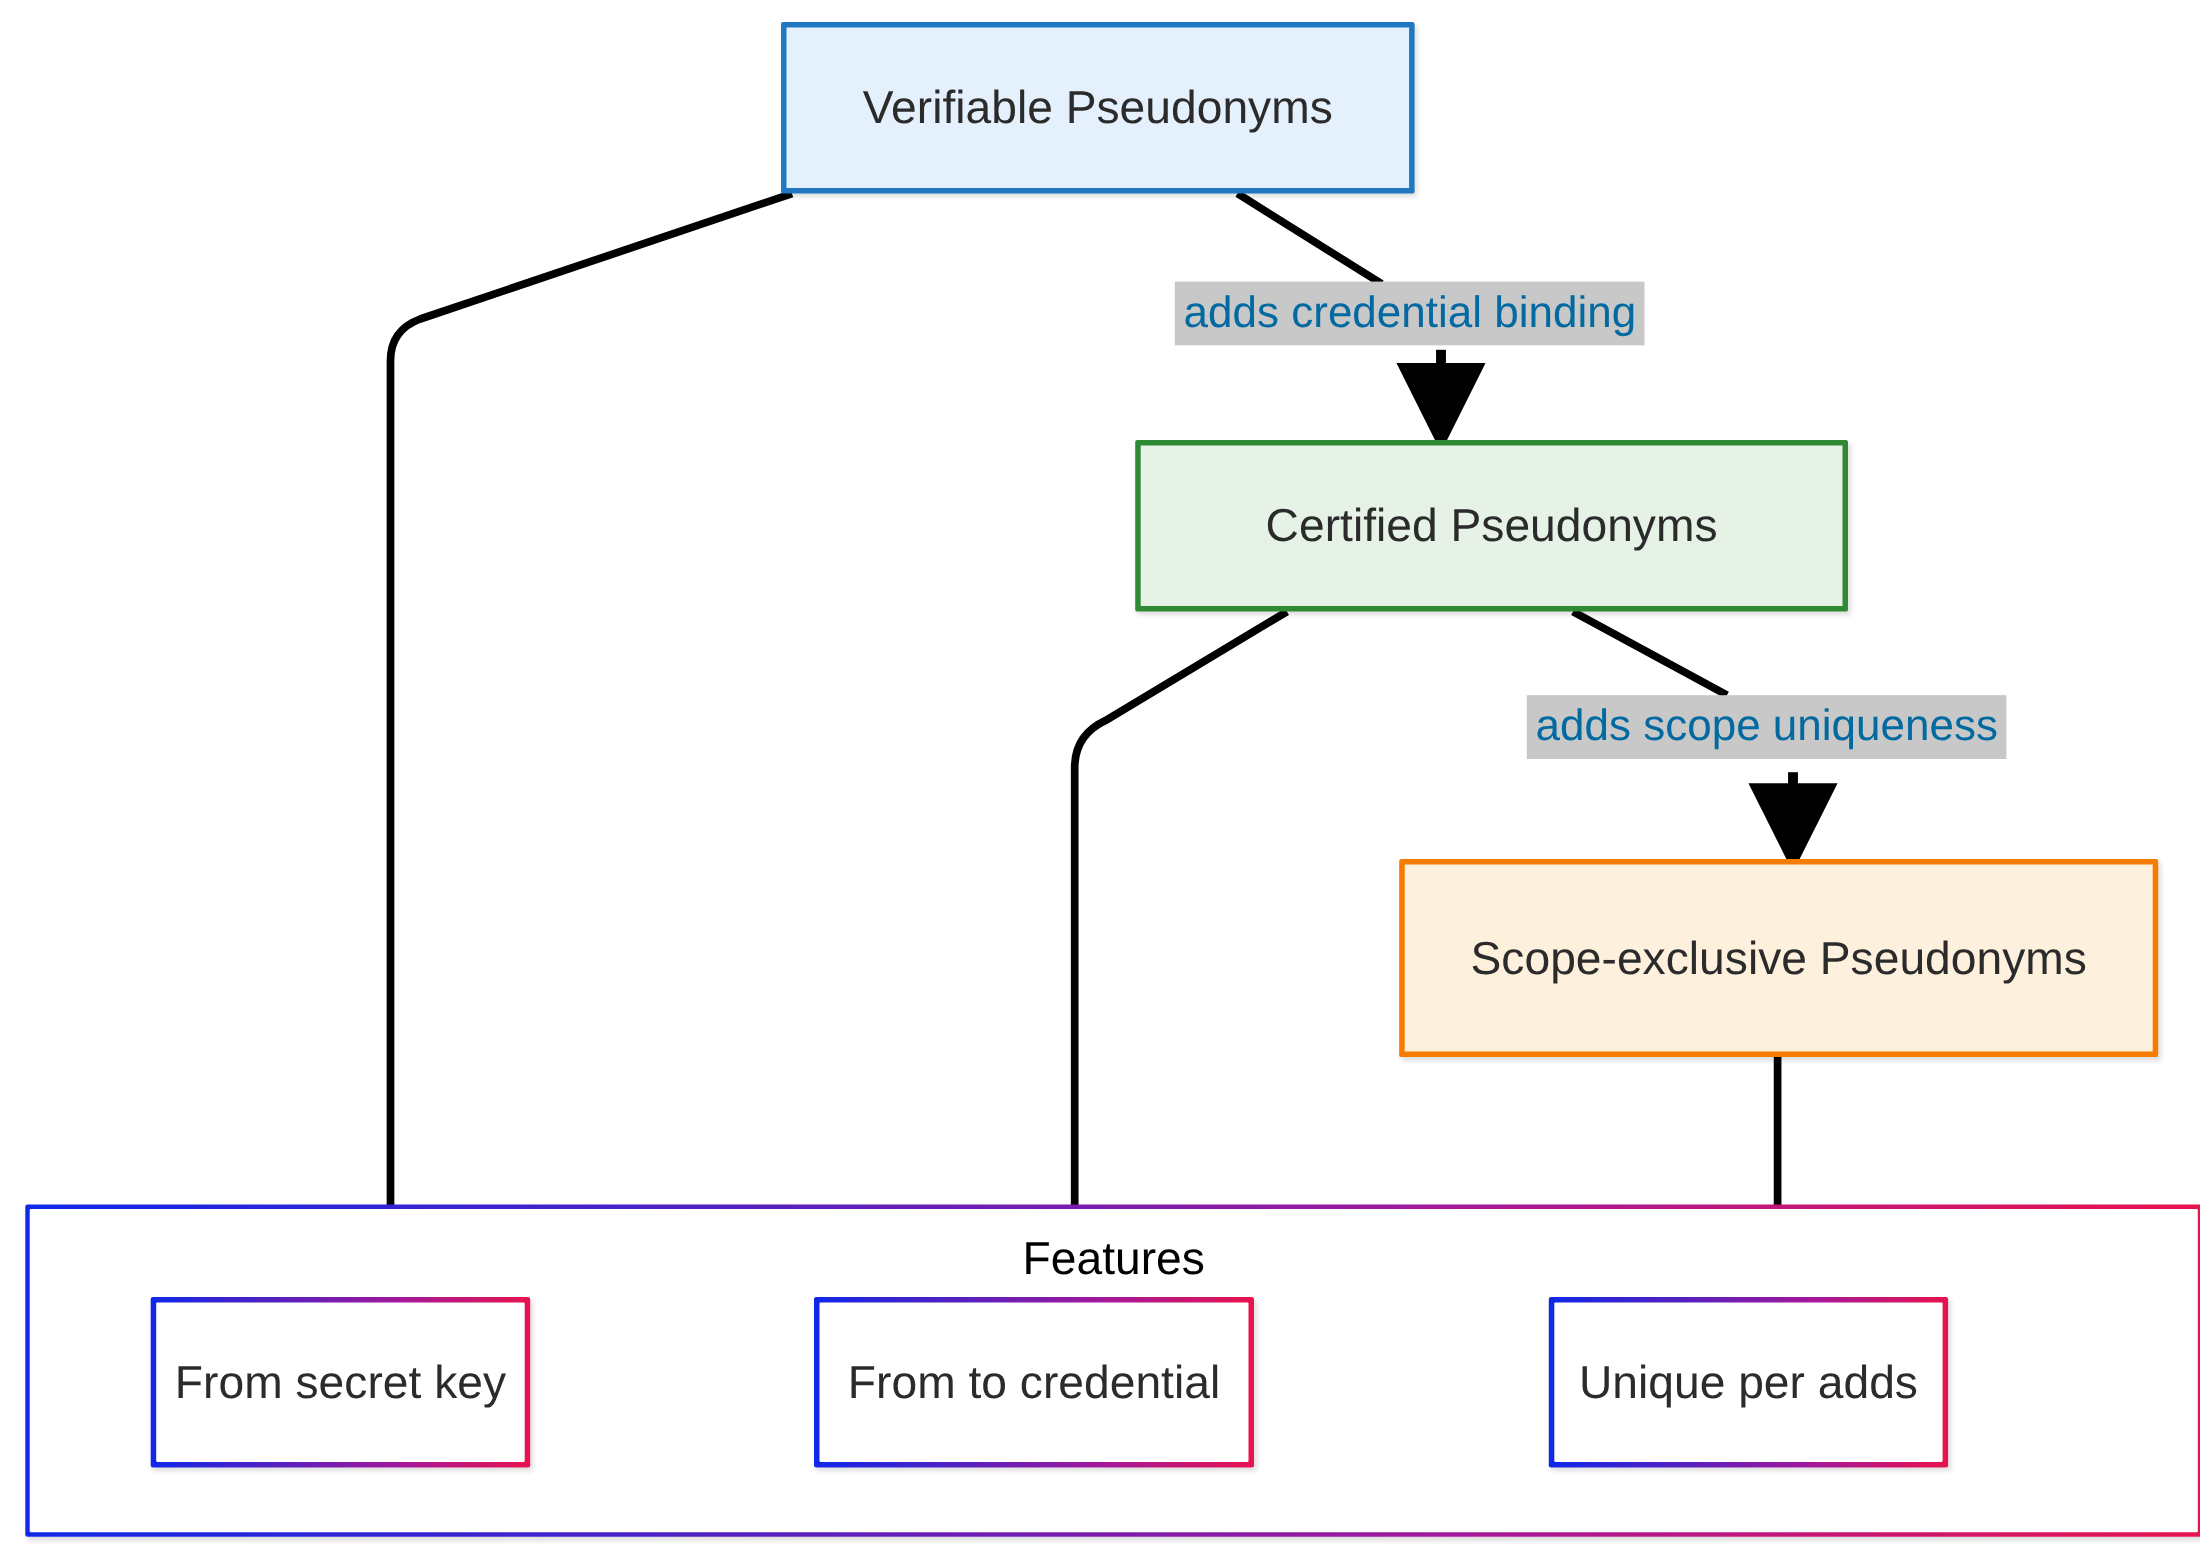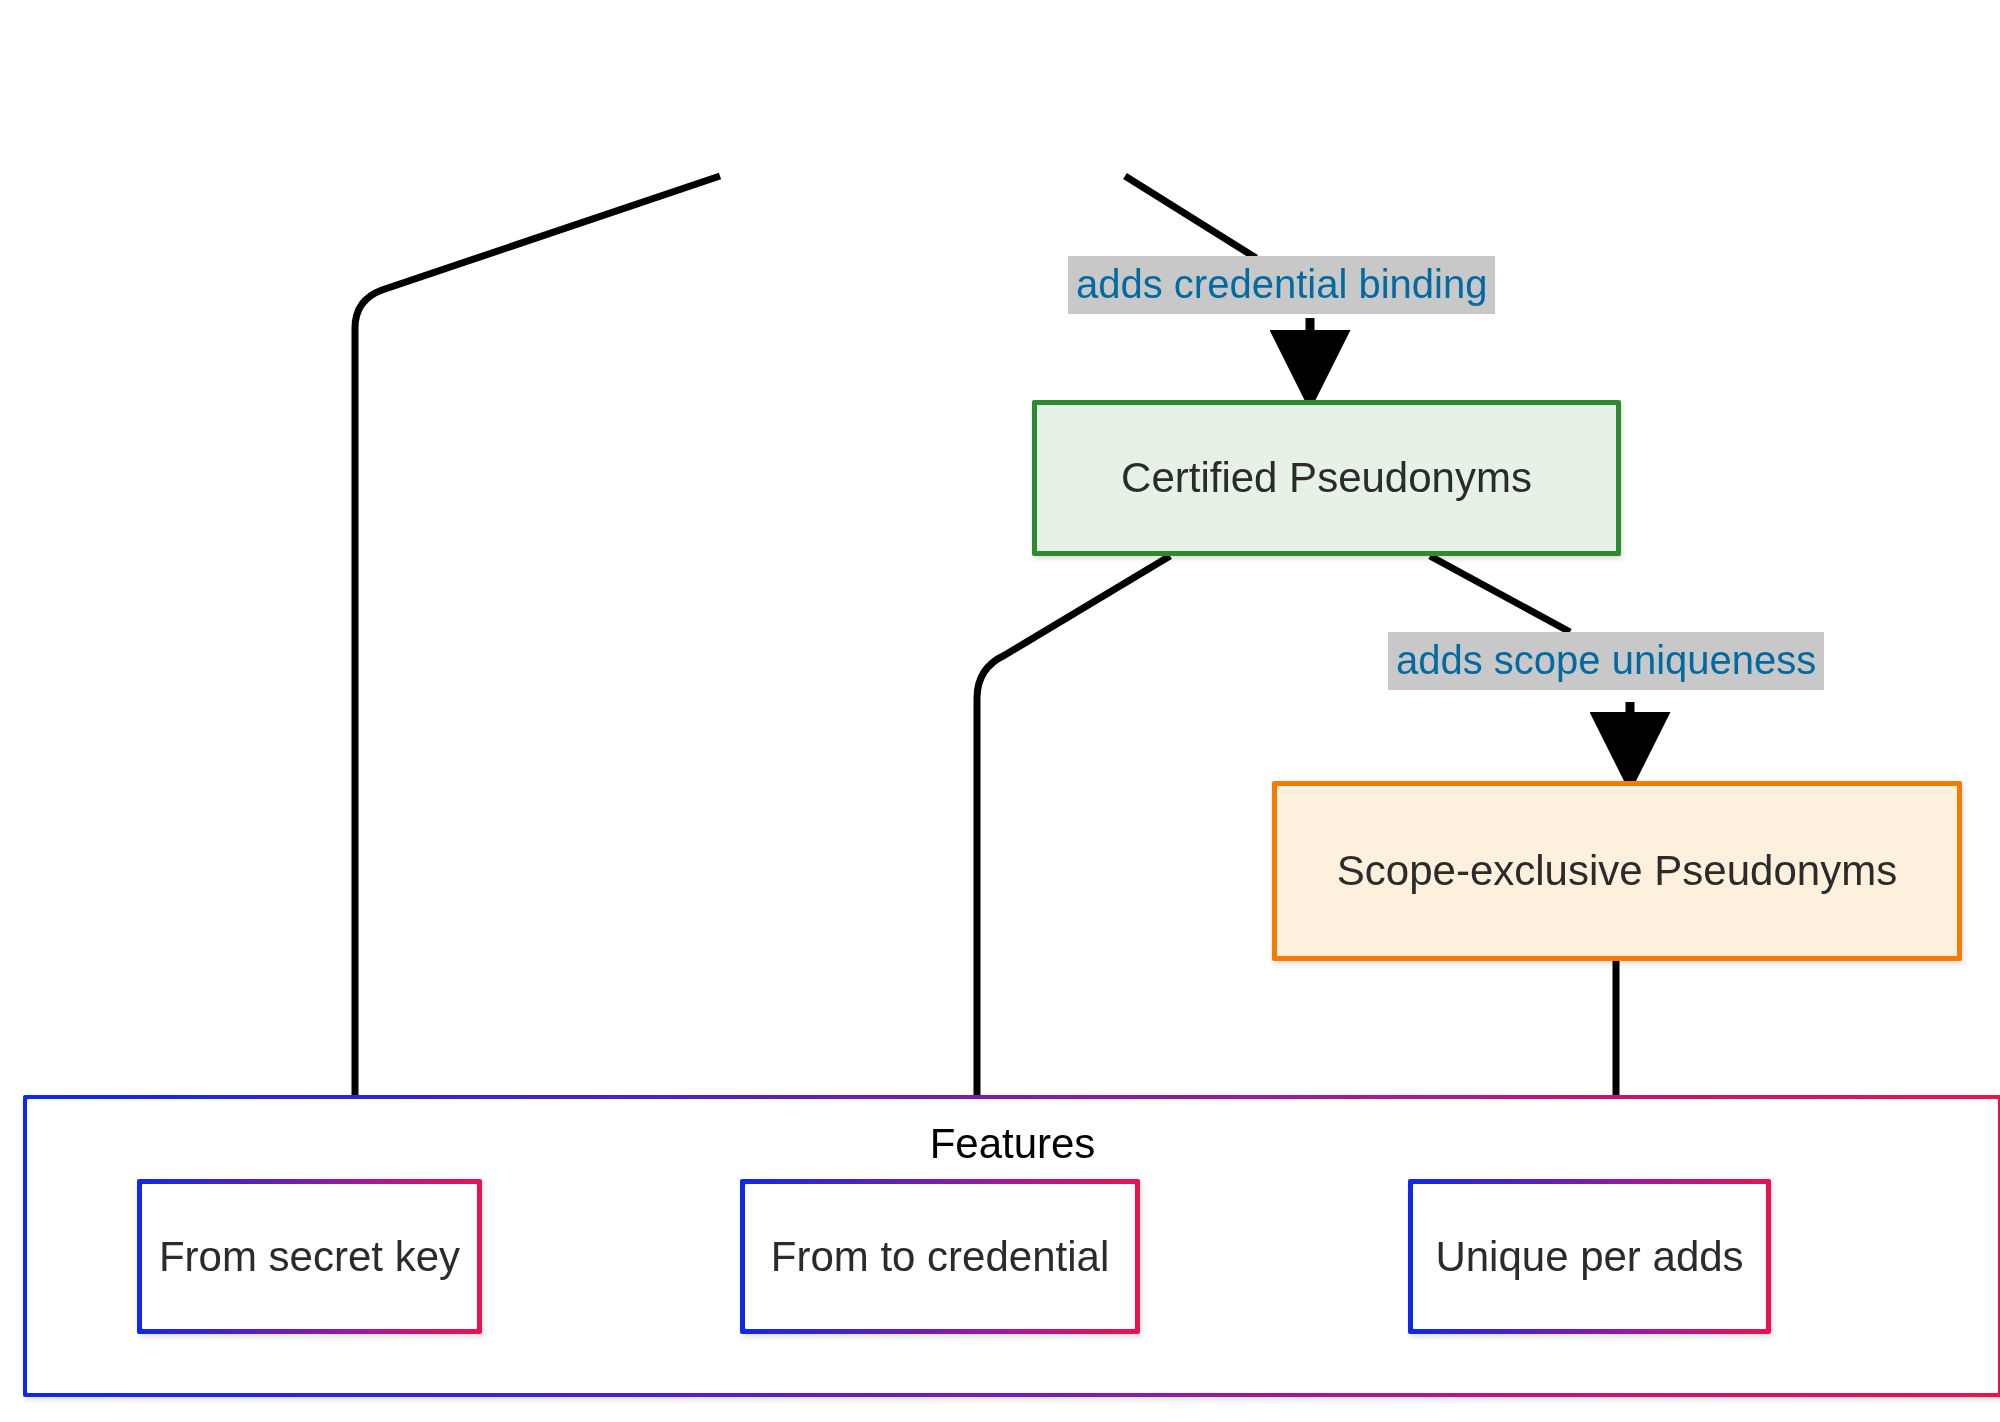--- a/index.html
+++ b/index.html
@@ -41,21 +41,21 @@
     box-shadow: 2px 3px 5px rgba(0,0,0,0.13);
   }
 
   #node-verifiable {
     left: 710px; top: 20px; width: 576px; height: 156px;
     background: #e4f0fb;
     border: 5px solid #1f78c1;
     font-size: 42px;
   }
   #node-certified {
-    left: 1032px; top: 400px; width: 589px; height: 156px;
+    left: 1032px; top: 400px; width: 648px; height: 156px;
     background: #e6f2e6;
     border: 5px solid #2f8a33;
     font-size: 42px;
   }
   #node-scope-exclusive {
     left: 1272px; top: 781px; width: 690px; height: 180px;
     background: #fdf0dd;
     border: 5px solid #f57c00;
     font-size: 42px;
   }
@@ -149,20 +149,23 @@
 
     <path d="M 1170,556 L 1005,655 Q 977,668 977,698 L 977,1175" fill="none" stroke="#000000" stroke-width="7"></path>
 
     <path d="M 1430,556 L 1570,632" fill="none" stroke="#000000" stroke-width="7"></path>
 
     <path d="M 1630,702 L 1630,766" fill="none" stroke="#000000" stroke-width="9" marker-end="url(#arrowhead)"></path>
 
     <path d="M 1616,937 L 1616,1175" fill="none" stroke="#000000" stroke-width="7"></path>
   </svg>
 
+  <div class="node" id="node-verifiable">
+    <span>Verifiable Pseudonyms</span>
+  </div>
 
   <div class="node" id="node-certified">
     <span>Certified Pseudonyms</span>
   </div>
 
   <div class="node" id="node-scope-exclusive">
     <span>Scope-exclusive Pseudonyms</span>
   </div>
 
   <div class="edge-label" id="edge-label-credential-binding">adds credential binding</div>

